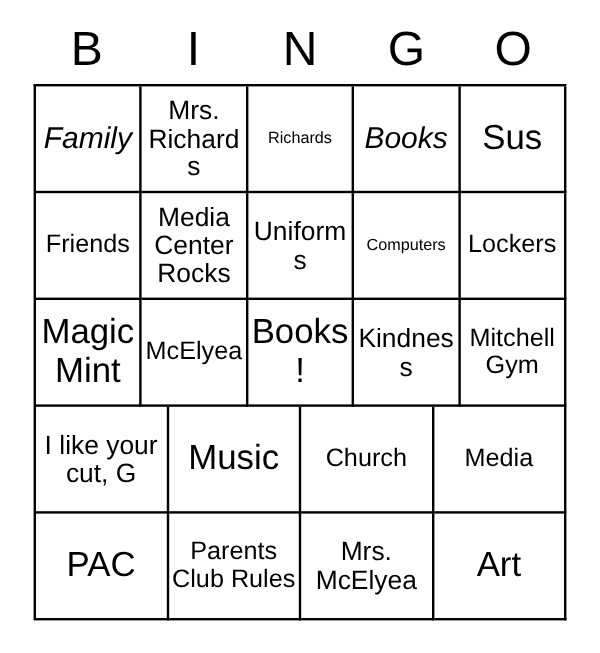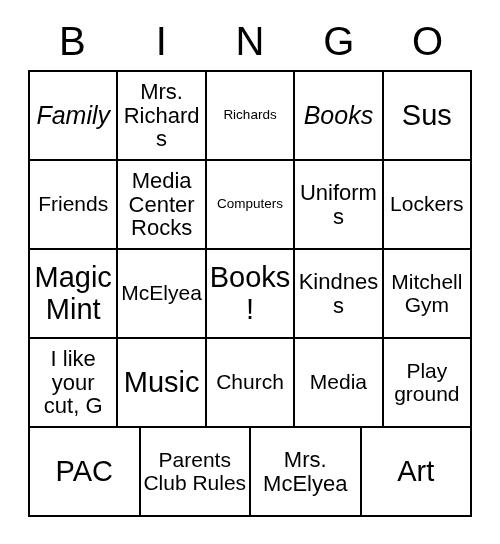--- a/index.html
+++ b/index.html
@@ -117,24 +117,24 @@
     </div>
 
     <div class="grid-row">
       <div class="cell">
         <span class="cell-text fs-md">Friends</span>
       </div>
       <div class="cell">
         <span class="cell-text fs-sm">Media Center Rocks</span>
       </div>
       <div class="cell">
-        <span class="cell-text fs-xxs">Computers</span>
+        <span class="cell-text fs-sm">Uniforms</span>
       </div>
       <div class="cell">
-        <span class="cell-text fs-sm">Uniforms</span>
+        <span class="cell-text fs-xxs">Computers</span>
       </div>
       <div class="cell">
         <span class="cell-text fs-md">Lockers</span>
       </div>
     </div>
 
     <div class="grid-row">
       <div class="cell">
         <span class="cell-text fs-xl">Magic Mint</span>
       </div>
@@ -158,23 +158,20 @@
       </div>
       <div class="cell">
         <span class="cell-text fs-xl">Music</span>
       </div>
       <div class="cell">
         <span class="cell-text fs-md">Church</span>
       </div>
       <div class="cell">
         <span class="cell-text fs-md">Media</span>
       </div>
-      <div class="cell">
-        <span class="cell-text fs-md">Play ground</span>
-      </div>
     </div>
 
     <div class="grid-row">
       <div class="cell">
         <span class="cell-text fs-xl">PAC</span>
       </div>
       <div class="cell">
         <span class="cell-text fs-md">Parents Club Rules</span>
       </div>
       <div class="cell">

